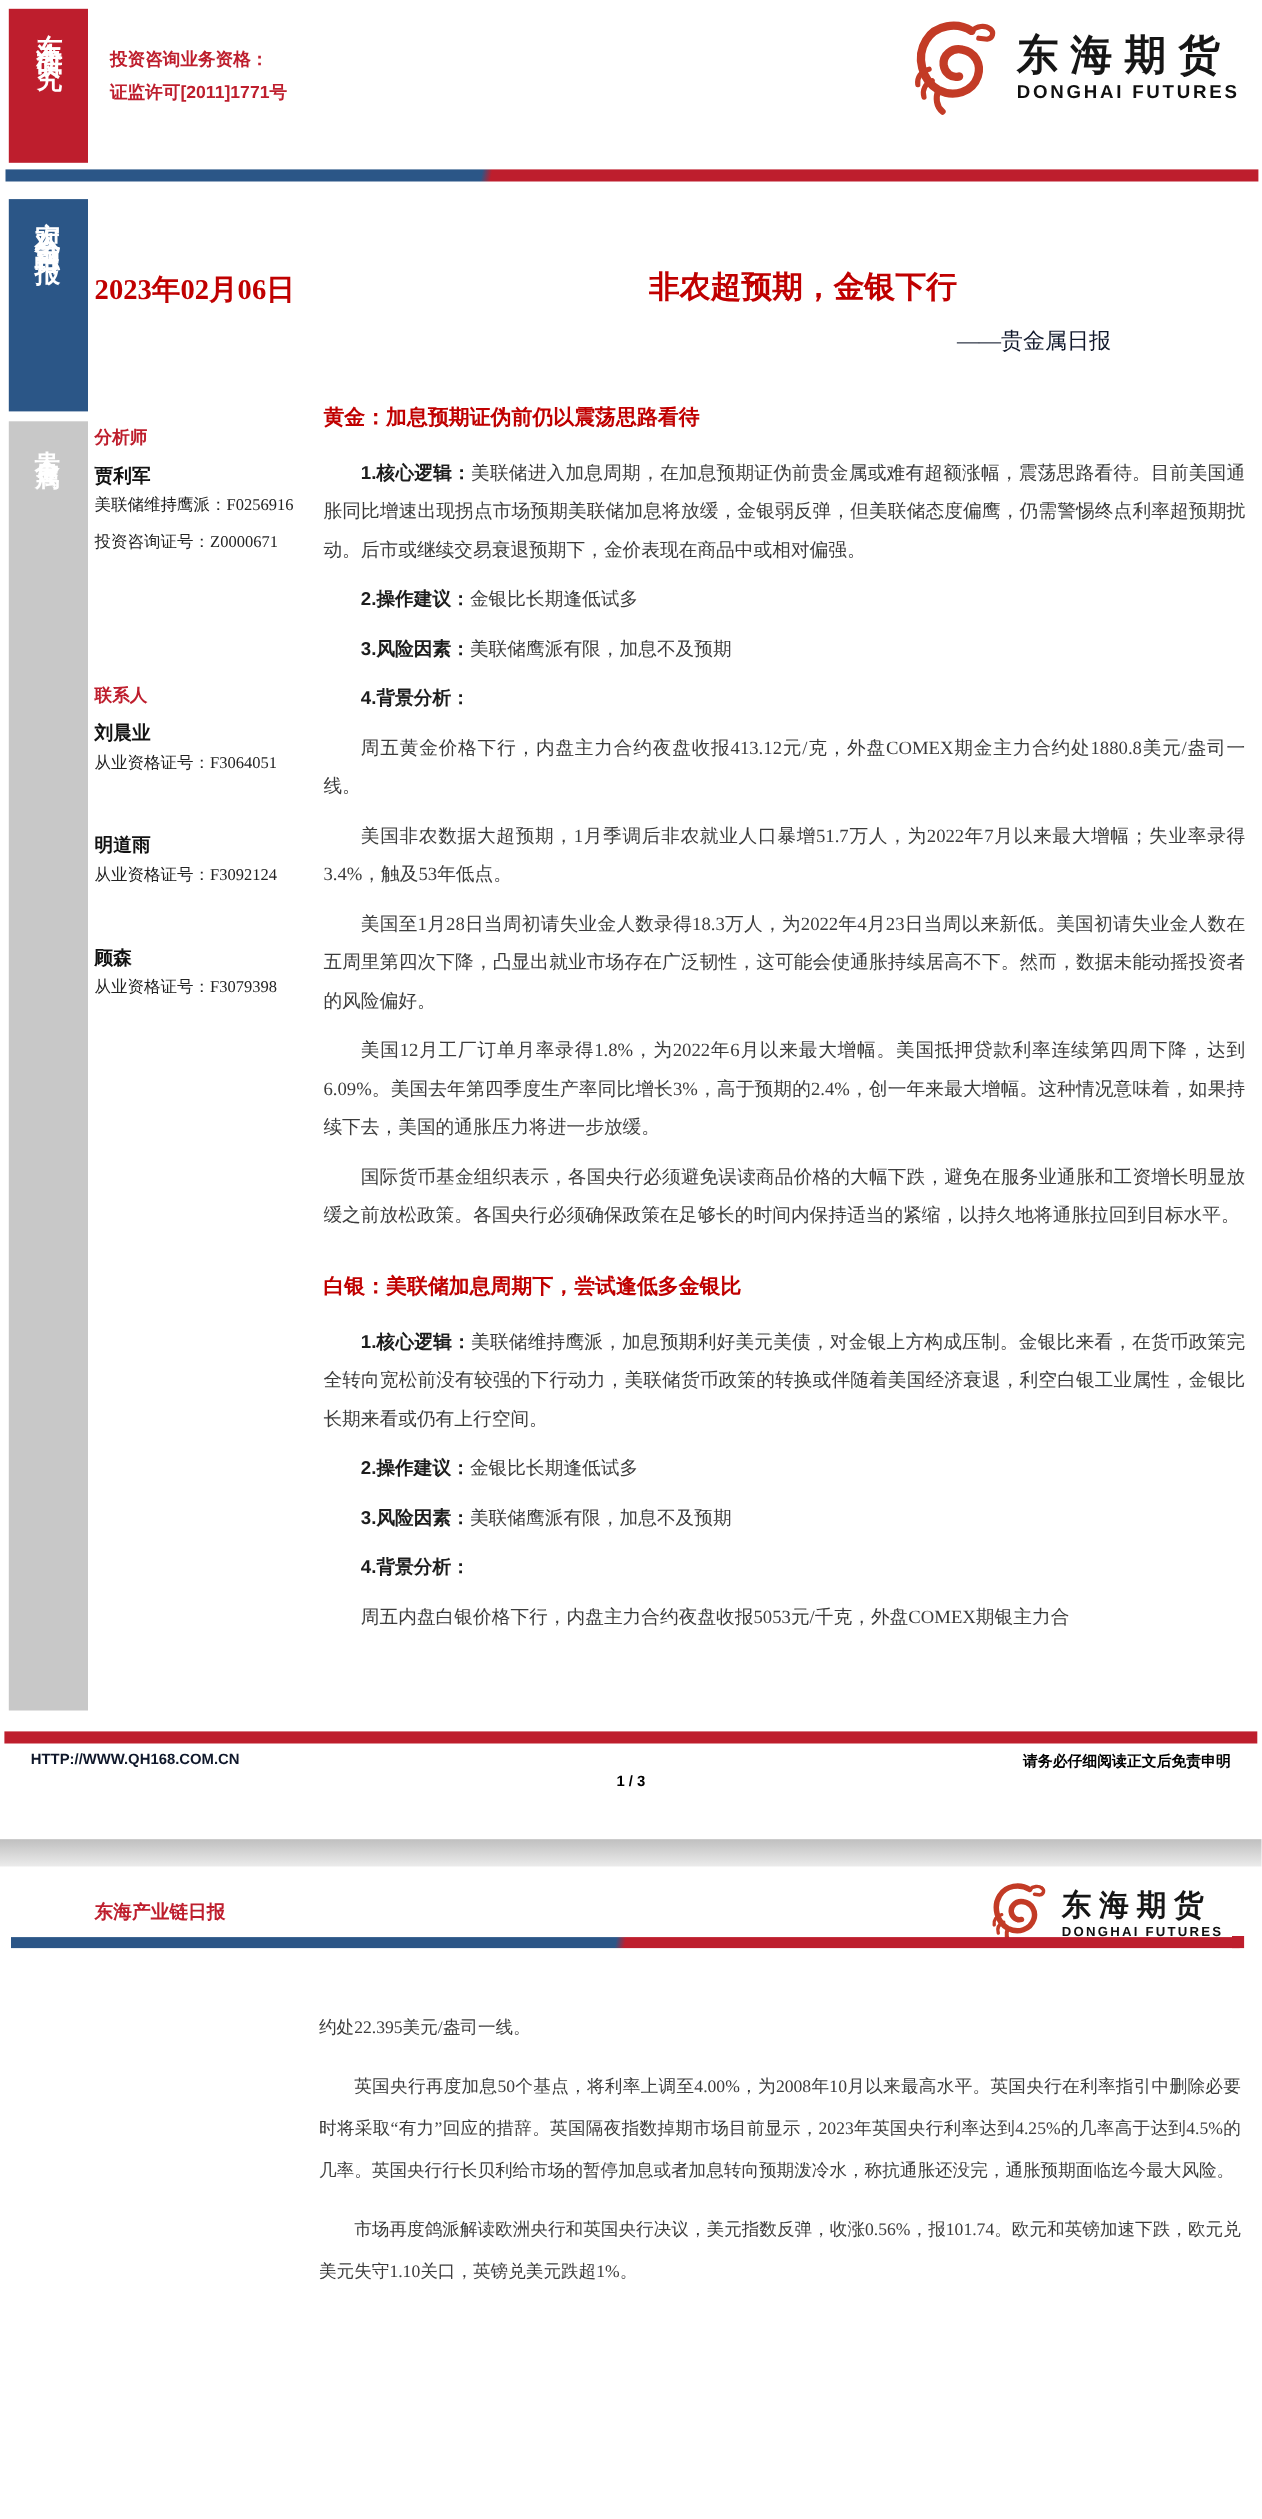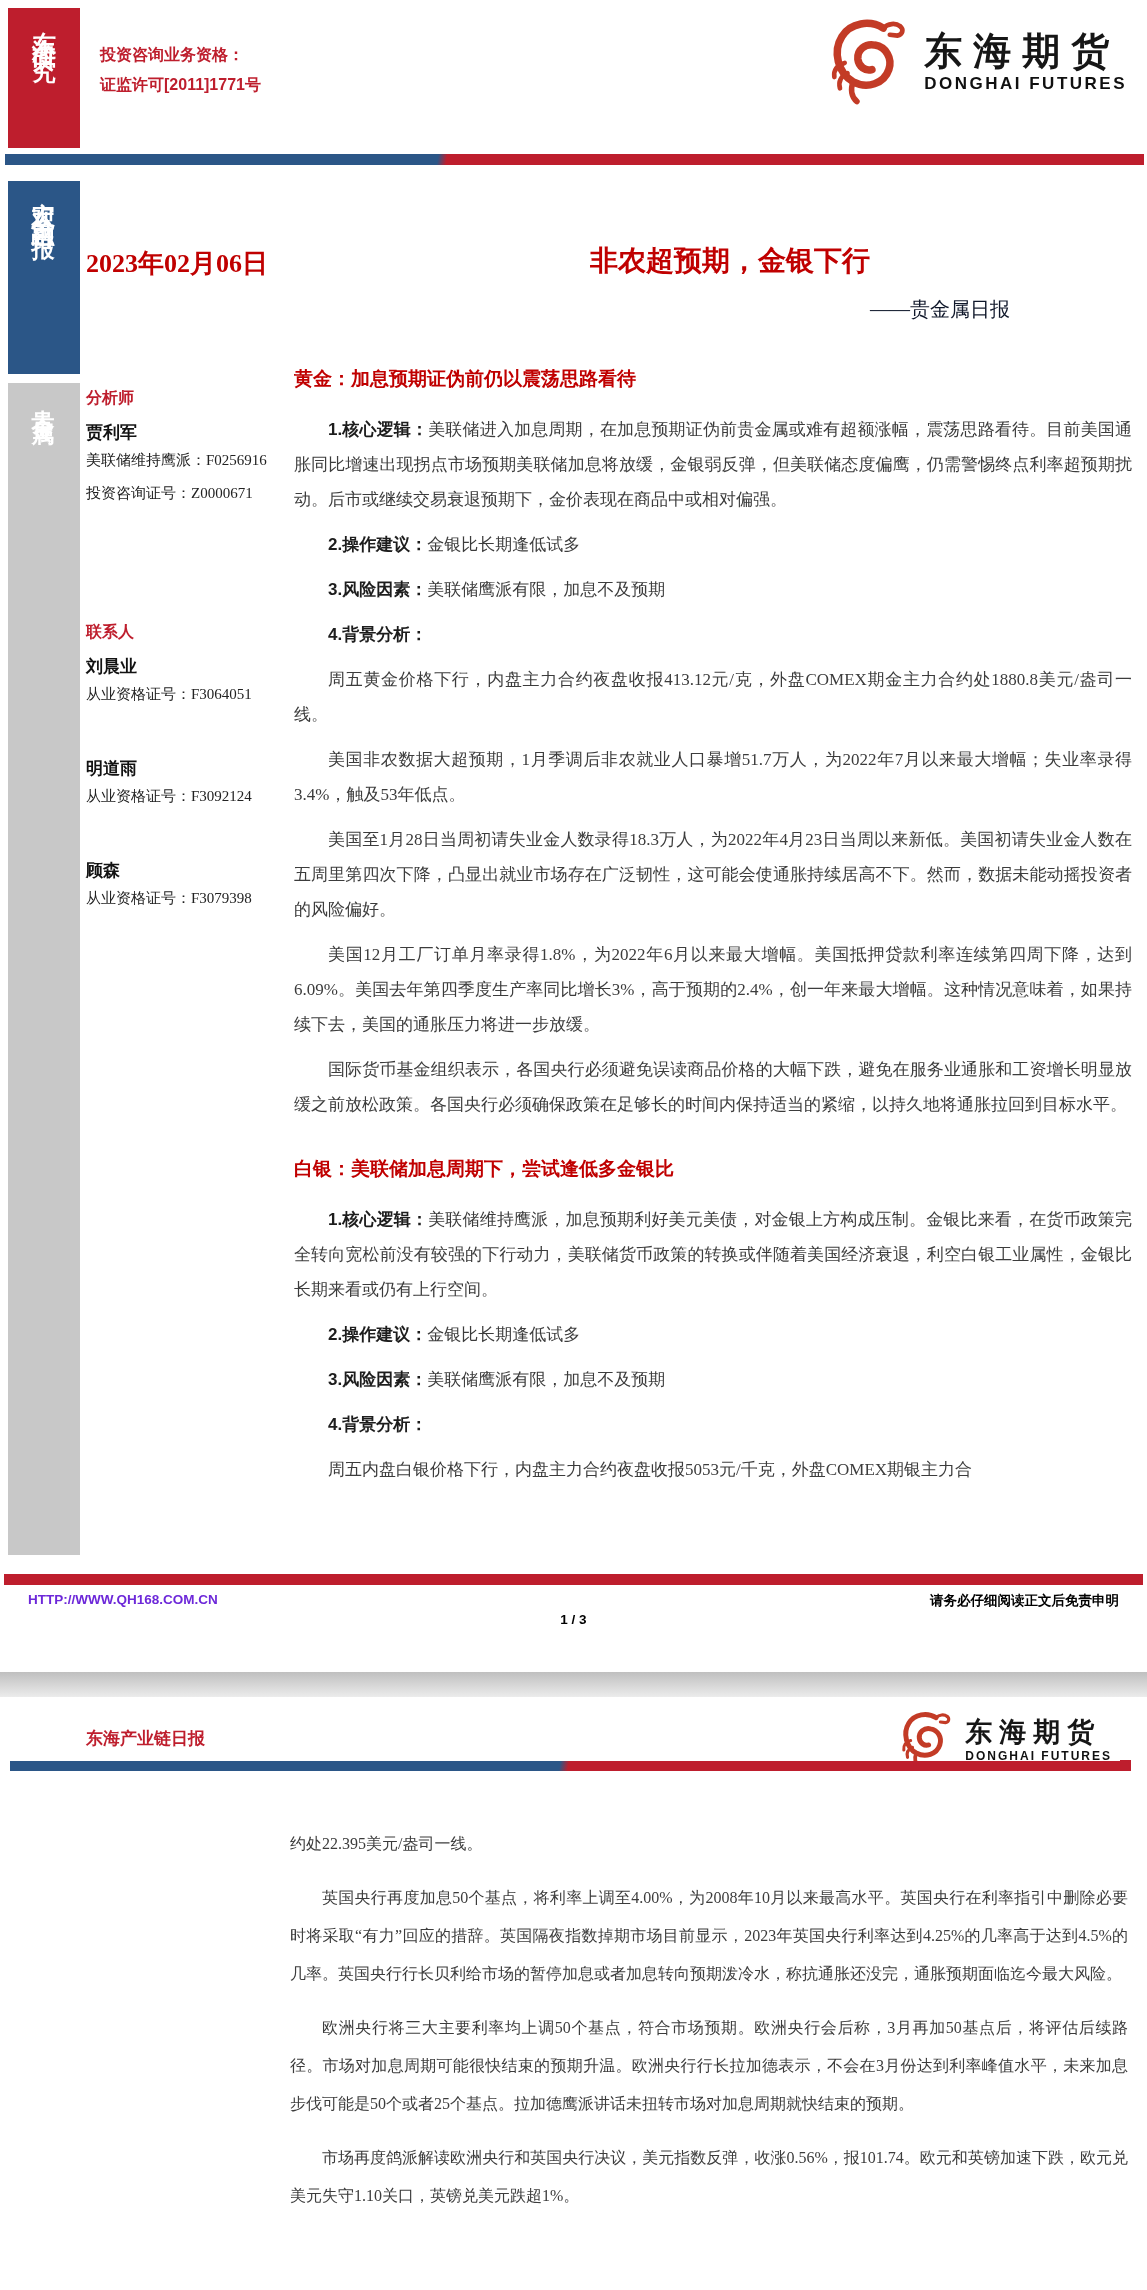--- a/index.html
+++ b/index.html
@@ -77,21 +77,21 @@
                font-size:19px;color:var(--text-red);margin:0 0 20px;}
   #silver-heading{margin-top:34px;}
   .para{font-size:17px;line-height:35px;text-align:justify;margin:0 0 10px;text-indent:2em;color:#3c3c3c;}
   .para b{font-family:"Liberation Sans","DejaVu Sans",sans-serif;color:#1d1d1d;}
 
   
   #footer-bar{position:absolute;left:4px;right:4px;top:1574px;height:11px;background:var(--brand-red);}
   #footer-row{position:absolute;left:28px;right:28px;top:1592px;height:24px;
               font-family:"Liberation Sans","DejaVu Sans",sans-serif;font-weight:bold;
               font-size:13.5px;color:#000;}
-  .f-url{position:absolute;left:0;top:0;color:#6d28d9;text-decoration:none;}
+  .f-url{position:absolute;left:0;top:0;color:#0f172a;text-decoration:none;}
   .f-page{position:absolute;left:50%;top:0;transform:translateX(-50%);margin-top:20px;}
   .f-disc{position:absolute;right:0;top:0;}
 
   
   .h2-title{position:absolute;left:86px;top:30px;font-family:"Liberation Sans","DejaVu Sans",sans-serif;
             font-weight:bold;font-size:17px;color:var(--brand-red);}
   .p2-body{position:absolute;left:290px;top:128px;width:838px;color:var(--ink);}
   .p2-para{font-size:16px;line-height:38px;text-align:justify;margin:0 0 16px;text-indent:2em;color:#3c3c3c;}
   .noindent{text-indent:0;}
 </style>
@@ -223,18 +223,17 @@
         <span class="logo-en">DONGHAI FUTURES</span>
       </div>
       <span class="logo-sq"></span>
     </div>
 
     <div class="topbar" id="topbar2"></div>
 
     <div class="p2-body" id="p2-body">
         <p class="p2-para noindent">约处22.395美元/盎司一线。</p>
         <p class="p2-para">英国央行再度加息50个基点，将利率上调至4.00%，为2008年10月以来最高水平。英国央行在利率指引中删除必要时将采取“有力”回应的措辞。英国隔夜指数掉期市场目前显示，2023年英国央行利率达到4.25%的几率高于达到4.5%的几率。英国央行行长贝利给市场的暂停加息或者加息转向预期泼冷水，称抗通胀还没完，通胀预期面临迄今最大风险。</p>
-        <p class="p2-para">欧洲央行将三大主要利率均上调50个基点，符合市场预期。欧洲央行会后称，3月再加50基点后，将评估后续路径。市场对加息周期可能很快结束的预期升温。欧洲央行行长拉加德表示，不会在3月份达到利率峰值水平，未来加息步伐可能是50个或者25个基点。拉加德鹰派讲话未扭转市场对加息周期就快结束的预期。</p>
         <p class="p2-para">市场再度鸽派解读欧洲央行和英国央行决议，美元指数反弹，收涨0.56%，报101.74。欧元和英镑加速下跌，欧元兑美元失守1.10关口，英镑兑美元跌超1%。</p>
       </div>
   </section>
 
 </div>
 
 </body></html>

